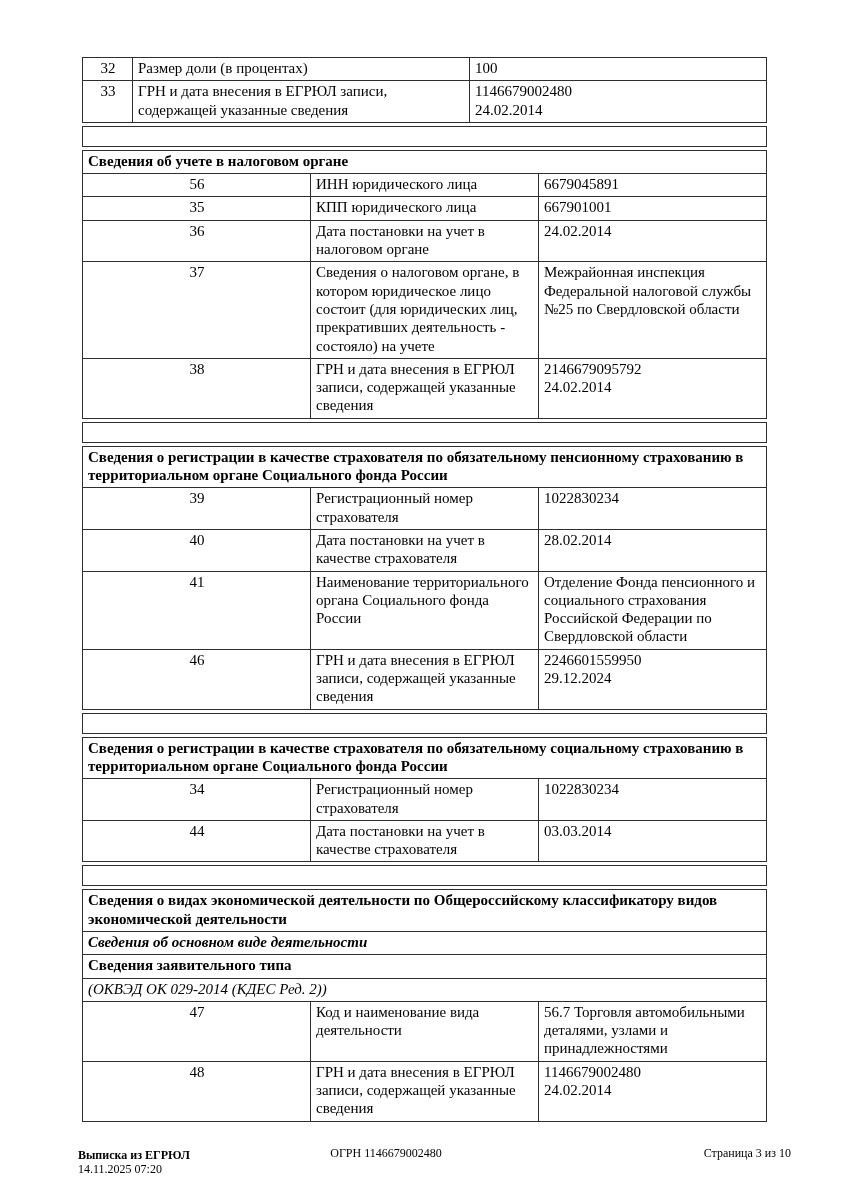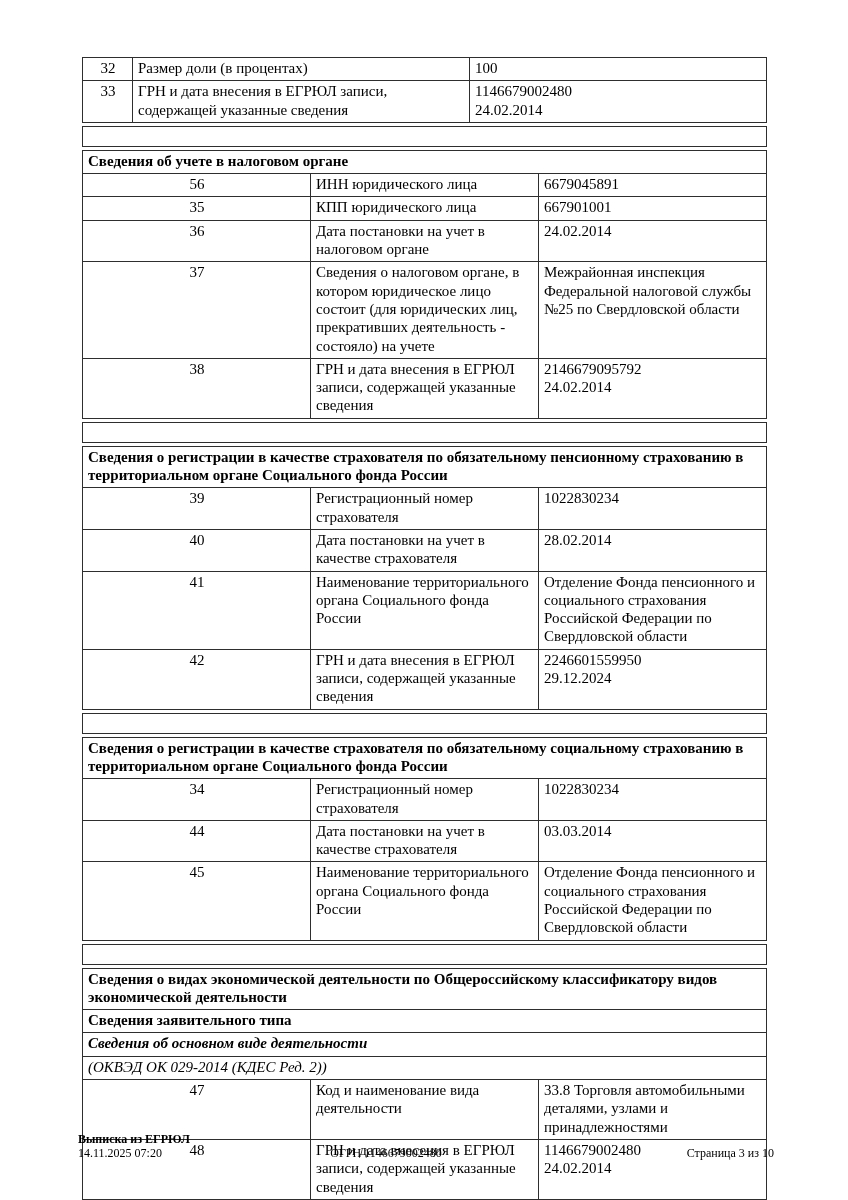--- a/index.html
+++ b/index.html
@@ -50,30 +50,30 @@
     padding: 0;
   }
   .footer {
     position: absolute;
     left: 0; top: 1133px;
     width: 848px;
     font-size: 12px;
     line-height: 1.15;
   }
   .footer .f-left {
-    position: absolute; left: 78px; top: 0;
+    position: absolute; left: 78px; top: 16px;
     text-align: left;
   }
   .footer .f-left .l1 { font-weight: bold; }
   .footer .f-center {
     position: absolute; left: 0; top: 14px;
     width: 772px; text-align: center;
   }
   .footer .f-right {
-    position: absolute; right: 74px; top: 14px;
+    position: absolute; right: 57px; top: 14px;
     text-align: right;
   }
 </style>
 </head>
 <body>
 
 <div class="doc">
     <table class="block">
       <tbody>
         <tr>
@@ -150,21 +150,21 @@
           <td class="num">40</td>
           <td class="label">Дата постановки на учет в качестве страхователя</td>
           <td class="val">28.02.2014</td>
         </tr>
         <tr>
           <td class="num">41</td>
           <td class="label">Наименование территориального органа Социального фонда России</td>
           <td class="val">Отделение Фонда пенсионного и социального страхования Российской Федерации по Свердловской области</td>
         </tr>
         <tr>
-          <td class="num">42</td>
+          <td class="num">46</td>
           <td class="label">ГРН и дата внесения в ЕГРЮЛ записи, содержащей указанные сведения</td>
           <td class="val">2246601559950
 29.12.2024</td>
         </tr>
       </tbody>
     </table>
     <table class="block">
       <tbody>
         <tr>
           <td class="spacer-cell" colspan="3"></td>
@@ -179,52 +179,47 @@
         <tr>
           <td class="num">34</td>
           <td class="label">Регистрационный номер страхователя</td>
           <td class="val">1022830234</td>
         </tr>
         <tr>
           <td class="num">44</td>
           <td class="label">Дата постановки на учет в качестве страхователя</td>
           <td class="val">03.03.2014</td>
         </tr>
-        <tr>
-          <td class="num">45</td>
-          <td class="label">Наименование территориального органа Социального фонда России</td>
-          <td class="val">Отделение Фонда пенсионного и социального страхования Российской Федерации по Свердловской области</td>
-        </tr>
       </tbody>
     </table>
     <table class="block">
       <tbody>
         <tr>
           <td class="spacer-cell" colspan="3"></td>
         </tr>
       </tbody>
     </table>
     <table class="block">
       <tbody>
         <tr>
           <td colspan="3" class="hdr bold">Сведения о видах экономической деятельности по Общероссийскому классификатору видов экономической деятельности</td>
         </tr>
         <tr>
+          <td colspan="3" class="hdr bold-italic">Сведения об основном виде деятельности</td>
+        </tr>
+        <tr>
           <td colspan="3" class="hdr bold">Сведения заявительного типа</td>
-        </tr>
-        <tr>
-          <td colspan="3" class="hdr bold-italic">Сведения об основном виде деятельности</td>
         </tr>
         <tr>
           <td colspan="3" class="hdr italic">(ОКВЭД ОК 029-2014 (КДЕС Ред. 2))</td>
         </tr>
         <tr>
           <td class="num">47</td>
           <td class="label">Код и наименование вида деятельности</td>
-          <td class="val">33.8 Торговля автомобильными деталями, узлами и принадлежностями</td>
+          <td class="val">56.7 Торговля автомобильными деталями, узлами и принадлежностями</td>
         </tr>
         <tr>
           <td class="num">48</td>
           <td class="label">ГРН и дата внесения в ЕГРЮЛ записи, содержащей указанные сведения</td>
           <td class="val">1146679002480
 24.02.2014</td>
         </tr>
       </tbody>
     </table>
   </div>

